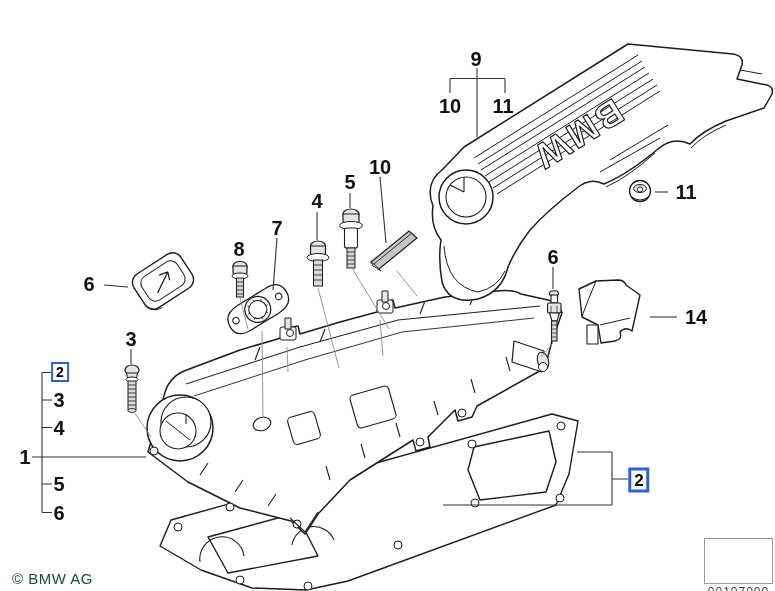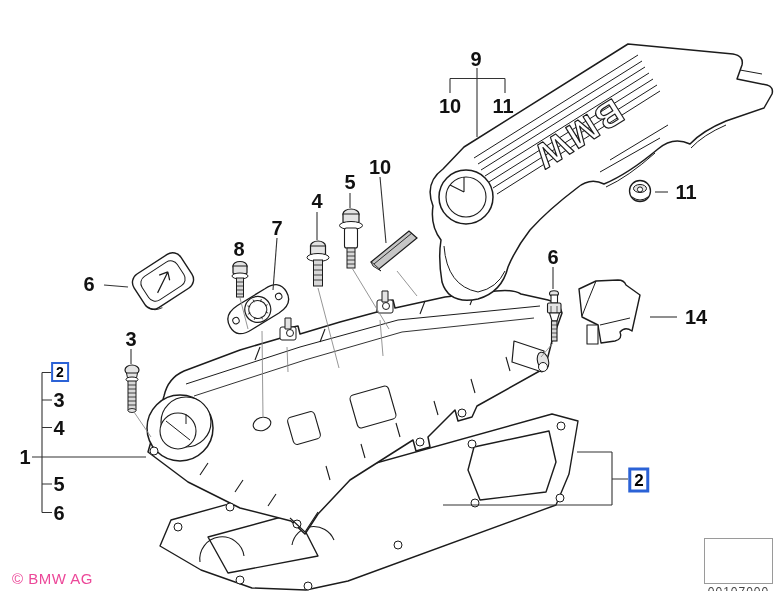--- a/index.html
+++ b/index.html
@@ -14,21 +14,21 @@
     white-space:nowrap;user-select:none;cursor:pointer;
   }
   .hot{
     position:absolute;transform:translate(-50%,-50%);
     font-weight:bold;color:#000;background:#fff;line-height:1;
     border:3px solid #2b62d6;padding:1px 3px;cursor:pointer;
   }
   .hot-sm{font-size:14px;border-width:2px;}
   .hot-lg{font-size:17px;}
   .copyright{
-    position:absolute;left:12px;top:570px;font-size:15px;color:#ec4899;
+    position:absolute;left:12px;top:570px;font-size:15px;color:#14532d;
     letter-spacing:0.5px;
   }
   .nav-box{
     position:absolute;left:704px;top:538px;width:67px;height:44px;
     background:#fff;border:1px solid #9a9a9a;cursor:pointer;
   }
   .diagram-code{
     position:absolute;left:704px;top:585px;width:69px;text-align:center;
     font-size:12px;color:#444;letter-spacing:1px;
   }

